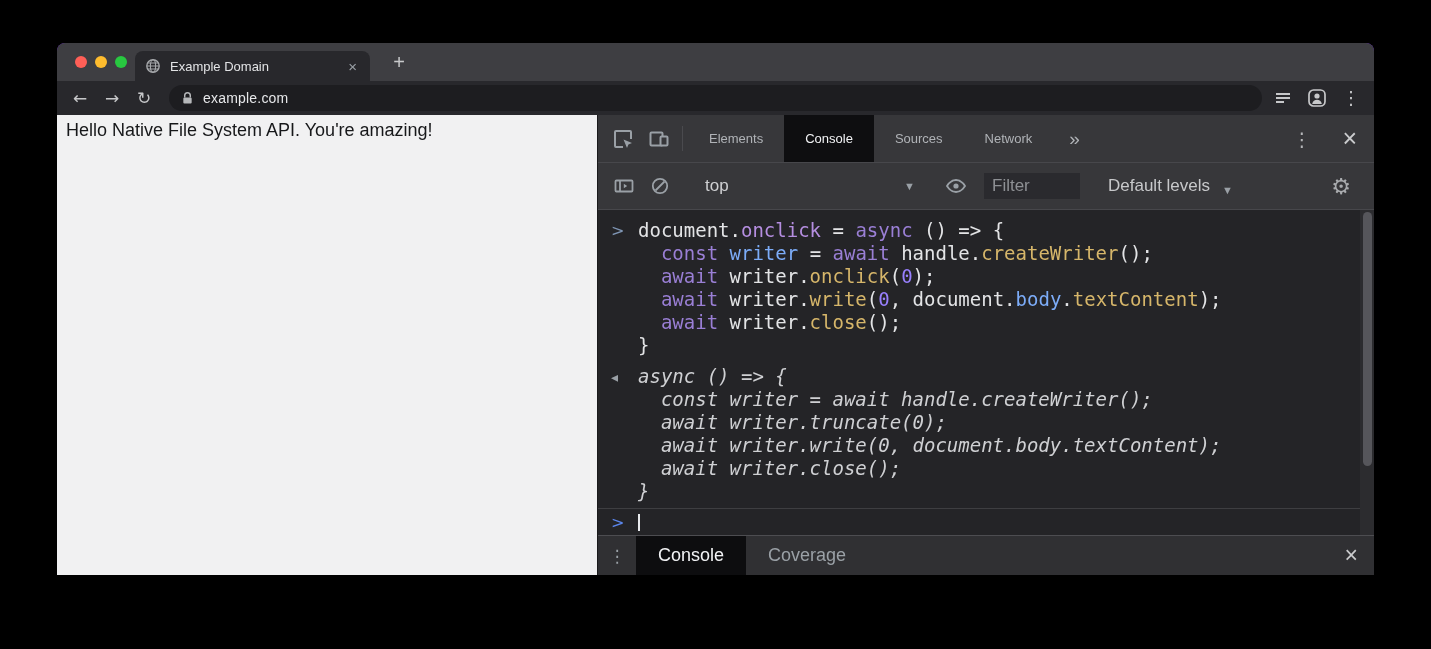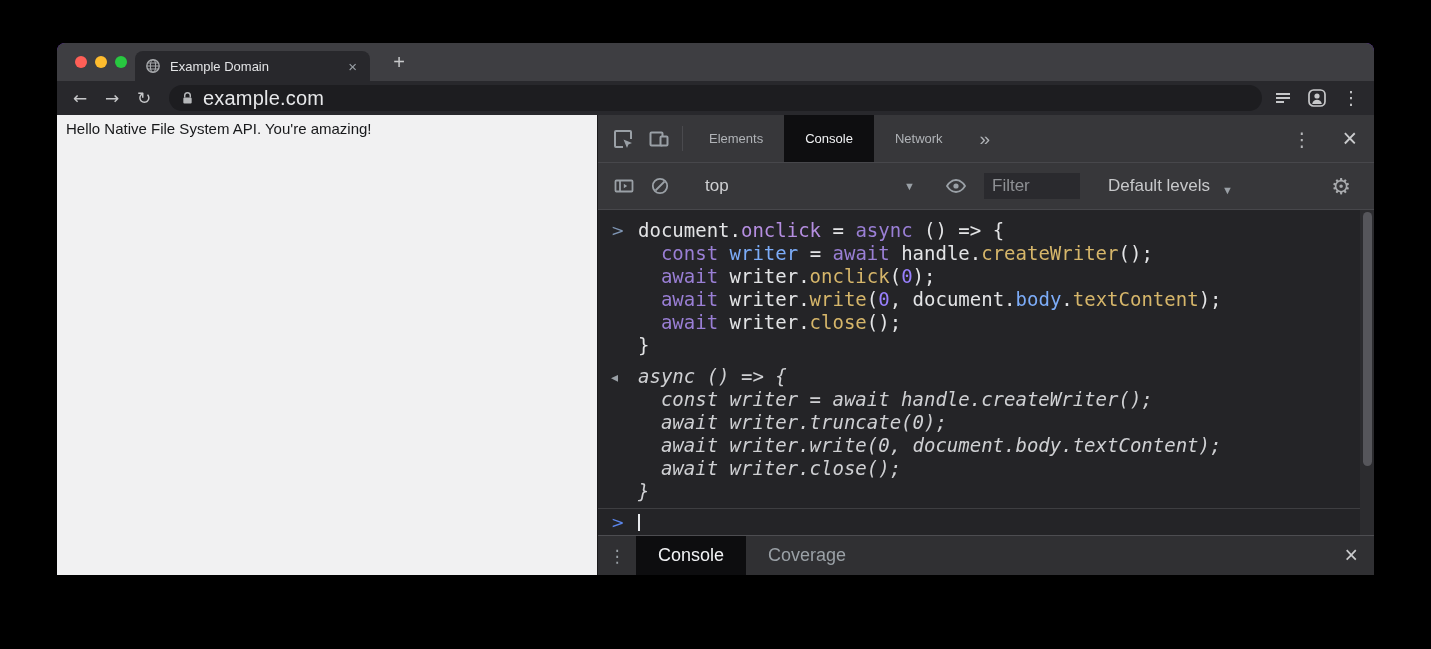--- a/index.html
+++ b/index.html
@@ -23,27 +23,27 @@
   .newtab { position:absolute; left:330px; top:7px; width:24px; height:24px; color:#c8c9cb;
             font-size:20px; font-weight:300; text-align:center; line-height:24px; }
 
   
   .navbar { height:34px; background:#28282c; display:flex; align-items:center; padding:0 10px; flex:none; }
   .nav-btn { width:26px; text-align:center; color:#c6c7c9; font-size:17px;
              font-family:"DejaVu Sans", sans-serif; margin-right:6px; }
   .addr { flex:1; height:26px; background:#1d1d20; border-radius:13px; display:flex;
           align-items:center; padding:0 12px; margin:0 12px 0 6px; min-width:0; }
   .addr .lock { display:flex; margin-right:9px; }
-  .url { color:#e6e7e9; font-size:20px; letter-spacing:.2px; }
+  .url { color:#e6e7e9; font-size:14px; letter-spacing:.2px; }
   .nav-right { display:flex; align-items:center; gap:15px; padding-right:4px; }
   .kebab { color:#c7c8ca; font-size:18px; line-height:1; font-family:"DejaVu Sans", sans-serif; }
 
   
   .main { flex:1; display:flex; min-height:0; }
-  .page { width:540px; flex:none; background:#f1f1f2; color:#17181a; font-size:15px;
+  .page { width:540px; flex:none; background:#f1f1f2; color:#17181a; font-size:18px;
           padding:5px 6px 0 9px; }
 
   .devtools { flex:1; background:#242427; display:flex; flex-direction:column; min-width:0;
               border-left:1px solid #1a1a1c; }
 
   
   .dt-tabbar { height:48px; flex:none; background:#37373a; border-bottom:1px solid #47474b;
                display:flex; align-items:stretch; }
   .icon-btn { width:36px; display:flex; align-items:center; justify-content:center; flex:none; }
   .vsep { width:1px; background:#4a4a4e; margin:11px 5px; flex:none; }
@@ -175,20 +175,21 @@
         </span>
         <span class="icon-btn">
           <svg width="24" height="24" viewBox="0 0 24 24">
               <rect x="3.5" y="5.5" width="12" height="13" rx="1" fill="none" stroke="#9aa0a6" stroke-width="2"></rect>
               <rect x="13.5" y="9.5" width="7" height="9" rx="1" fill="#37373a" stroke="#9aa0a6" stroke-width="2"></rect>
             </svg>
         </span>
         <span class="vsep"></span>
         <span class="dt-tab">Elements</span>
         <span class="dt-tab active">Console</span>
+        <span class="dt-tab">Sources</span>
         <span class="dt-tab">Network</span>
         <span class="more">»</span>
         <span class="spacer"></span>
         <span class="dt-kebab">⋮</span>
         <span class="dt-close">×</span>
       </div>
 
       <div class="dt-toolbar">
         <span class="icon-btn">
           <svg width="24" height="24" viewBox="0 0 24 24">

